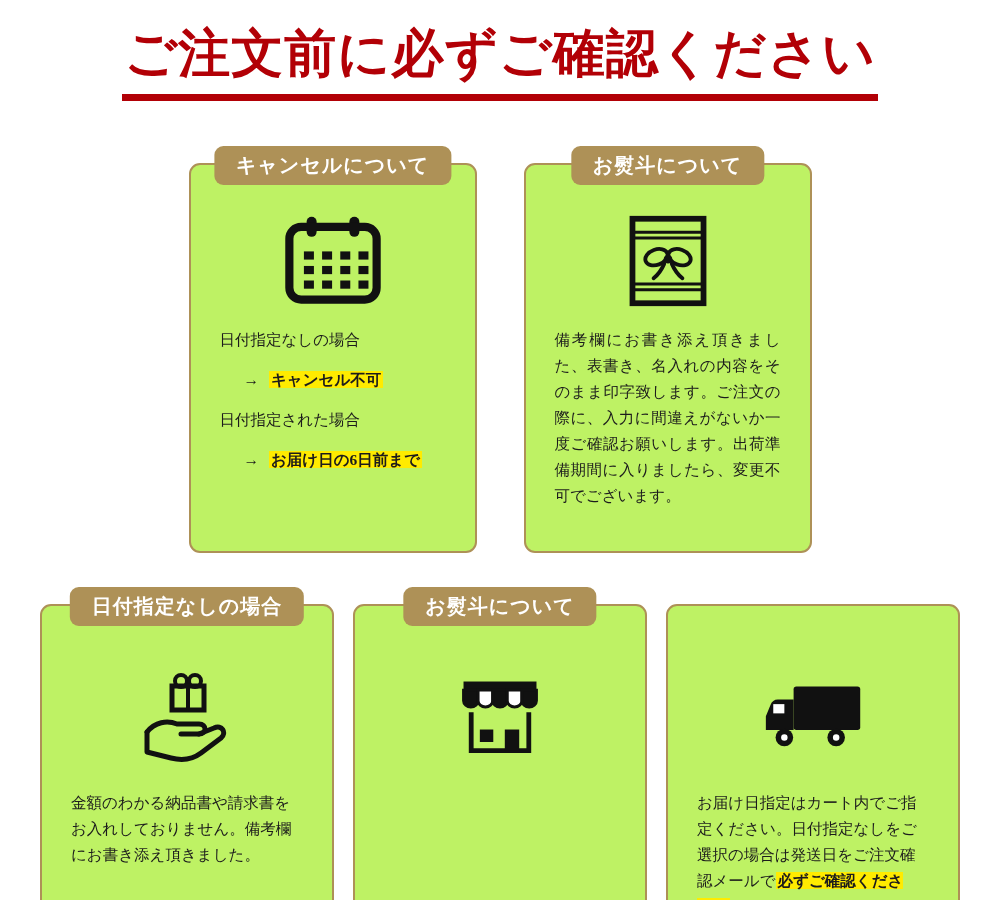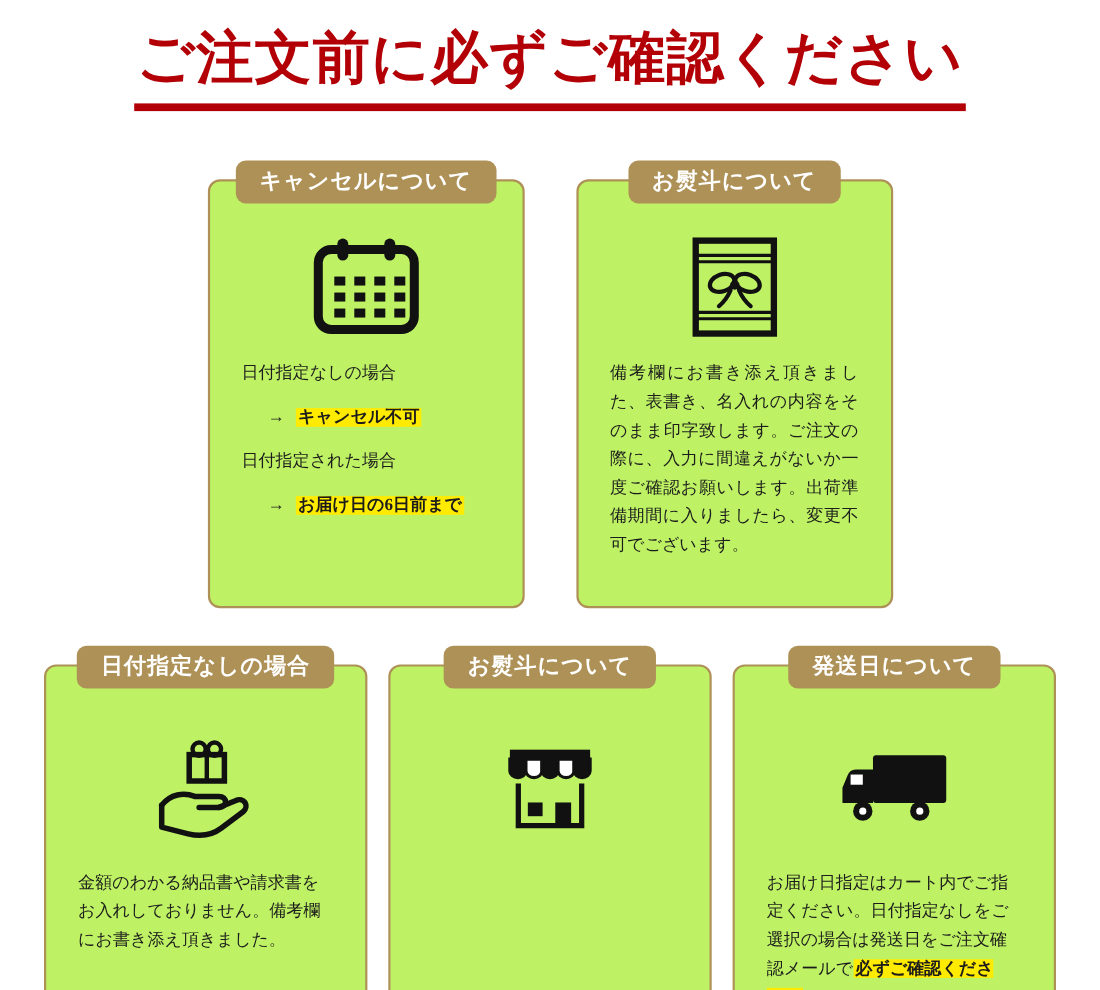--- a/index.html
+++ b/index.html
@@ -180,21 +180,20 @@
             <path d="M72.8 21 h15.2 v11 a7.6 6.5 0 0 1 -15.2 0 Z" fill="#111111"></path>
           </g>
           <path d="M20 44 v40 h60 v-40" fill="none" stroke="#111111" stroke-width="5"></path>
           <rect class="ink" x="55" y="62" width="15" height="22"></rect>
           <rect class="ink" x="29" y="62" width="14" height="13"></rect>
         </svg>
       </div>
     </section>
 
     <section class="card">
-      <div class="badge">発送日について</div>
       <div class="icon-wrap">
         <svg viewBox="0 0 115 80" width="107" height="74" aria-hidden="true">
           <rect class="ink" x="36" y="6" width="72" height="47" rx="3"></rect>
           <path class="ink" d="M36 20 L19 20 C15 20 12.5 22 11 26 L6 38 L6 53 L36 53 Z"></path>
           <rect x="14" y="25" width="12" height="10" fill="#ffffff"></rect>
           <circle class="ink" cx="26" cy="61" r="9.5"></circle>
           <circle cx="26" cy="61" r="3.5" fill="#ffffff"></circle>
           <circle class="ink" cx="82" cy="61" r="9.5"></circle>
           <circle cx="82" cy="61" r="3.5" fill="#ffffff"></circle>
         </svg>

